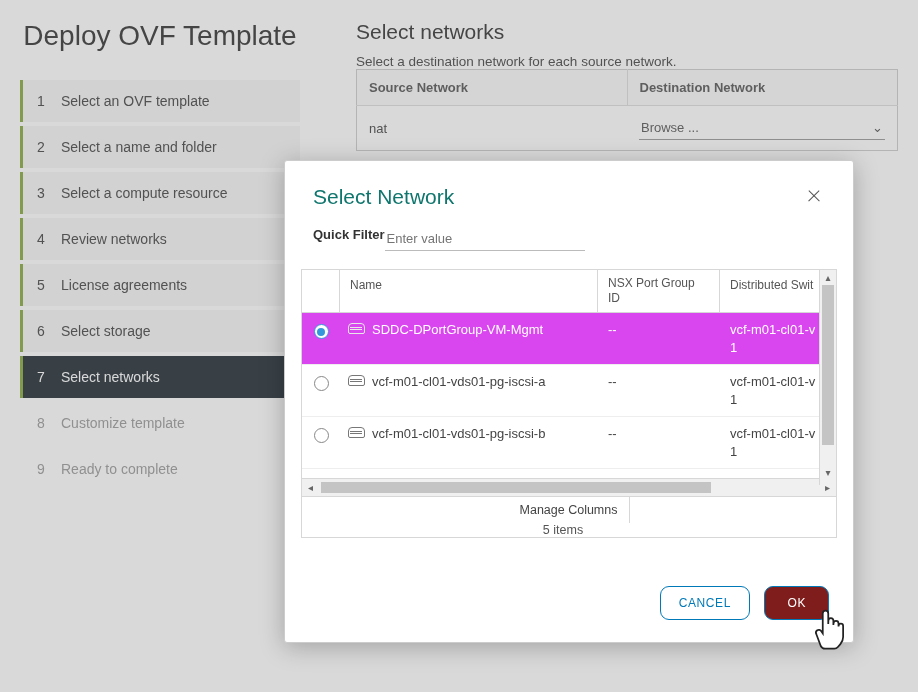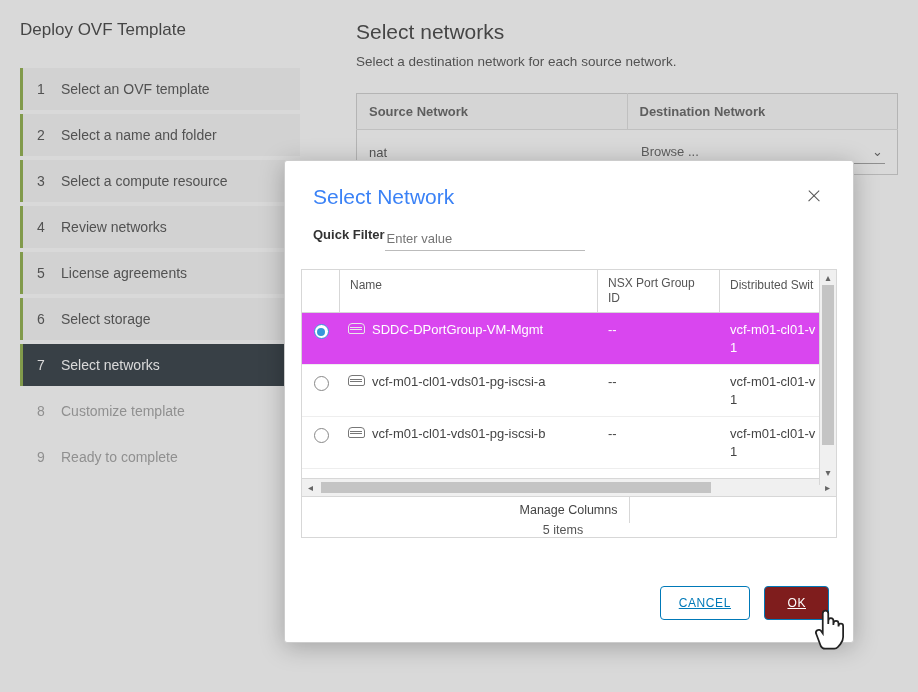--- a/index.html
+++ b/index.html
@@ -2,39 +2,39 @@
 <html><head>
 <meta charset="utf-8">
 <style>
 * { box-sizing: border-box; margin: 0; padding: 0; }
 body { font-family: -apple-system, BlinkMacSystemFont, "Segoe UI", Arial, sans-serif; background: #fff; width: 918px; height: 692px; position: relative; overflow: hidden; }
 
 
 .wizard-bg { position: absolute; inset: 0; filter: brightness(1); }
 .wizard-bg::after { content: ""; position: absolute; inset: 0; background: rgba(120,120,120,0.28); }
 .wizard-left { width: 300px; float: left; padding: 20px 0 0 20px; }
-.wizard-title { font-size: 17px; font-weight: 400; color: #333; margin-bottom: 28px; }
+.wizard-title { font-size: 28px; font-weight: 400; color: #333; margin-bottom: 28px; text-align: center; }
 .steps { list-style: none; }
 .step { font-size: 14px; color: #444; padding: 13px 14px; border-left: 3px solid #86a83b; background: #f5f5f5; margin-bottom: 4px; display: flex; gap: 14px; }
 .step.active { background: #202b34; color: #fff; font-weight: 500; }
 .step.future { color: #9a9a9a; border-left-color: transparent; background: transparent; }
 .step .num { width: 10px; color: inherit; }
 .wizard-right { margin-left: 336px; padding: 20px; }
 .page-title { font-size: 21px; color: #333; margin-bottom: 10px; }
-.page-sub { font-size: 13.5px; color: #444; margin-bottom: 24px; }
+.page-sub { font-size: 13.5px; color: #444; }
 .net-table { width: 100%; border: 1px solid #ccc; border-collapse: collapse; font-size: 13px; }
 .net-table th { text-align: left; padding: 10px 12px; background: #fafafa; border-bottom: 1px solid #ddd; color: #555; font-weight: 600; font-size: 13px; }
 .net-table th + th { border-left: 1px solid #ddd; }
 .net-table td { padding: 10px 12px; color: #444; }
 .select-box { border-bottom: 1px solid #999; display: flex; justify-content: space-between; color: #555; font-size: 13px; padding: 4px 2px; }
 
 
 .modal { position: absolute; left: 284px; top: 160px; width: 570px; background: #fff; border: 1px solid #ccc; box-shadow: 0 4px 24px rgba(0,0,0,0.25); border-radius: 3px; z-index: 10; }
 .modal-header { padding: 24px 28px 8px; display: flex; justify-content: space-between; align-items: flex-start; }
-.modal-title { font-size: 21px; color: #3b82f6; font-weight: 400; }
+.modal-title { font-size: 21px; color: #0f766e; font-weight: 400; }
 .close-btn { background: none; border: none; width: 22px; height: 22px; cursor: pointer; position: relative; color: #666; }
 .close-btn::before, .close-btn::after { content: ""; position: absolute; left: 50%; top: 50%; width: 15px; height: 1.4px; background: #555; transform-origin: center; }
 .close-btn::before { transform: translate(-50%, -50%) rotate(45deg); }
 .close-btn::after { transform: translate(-50%, -50%) rotate(-45deg); }
 
 .filter-row { padding: 10px 28px 8px; display: flex; gap: 0; font-size: 13px; }
 .filter-label { font-weight: 600; color: #333; }
 .filter-input { border: none; border-bottom: 1px solid #bbb; padding: 4px 2px; font-size: 13px; width: 200px; outline: none; color: #555; }
 
 .grid-wrap { margin: 10px 16px 0; position: relative; border: 1px solid #d7d7d7; }
@@ -71,21 +71,21 @@
 .grid-hscroll { display: flex; align-items: center; border-top: 1px solid #d7d7d7; background: #f0f0f0; height: 18px; }
 .harrow { width: 17px; text-align: center; color: #666; font-size: 10px; cursor: pointer; }
 .htrack { flex: 1; height: 12px; background: #f0f0f0; position: relative; }
 .hthumb { position: absolute; left: 2px; top: 0; height: 11px; width: 78%; background: #c4c4c4; }
 
 .grid-footer { display: flex; justify-content: space-between; align-items: center; margin: 0 16px; border-left: 1px solid #d7d7d7; border-right: 1px solid #d7d7d7; border-bottom: 1px solid #d7d7d7; padding: 0; flex-direction: column; }
 .manage-cols { border: 1px solid #bbb; border-top: none; background: #fff; color: #444; font-size: 12.5px; padding: 6px 12px; cursor: pointer; margin: 0; border-left: none; border-bottom: none; border-right: 1px solid #d7d7d7; }
 .items-count { font-size: 12.5px; color: #555; padding-right: 12px; }
 
 .modal-buttons { padding: 48px 24px 22px; text-align: right; }
-.btn { font-size: 12px; letter-spacing: 0.6px; padding: 9px 18px; border-radius: 4px; cursor: pointer; margin-left: 10px; text-decoration: underline; }
+.btn { font-size: 12px; letter-spacing: 0.6px; padding: 9px 18px; border-radius: 9px; cursor: pointer; margin-left: 10px; }
 .btn-cancel { background: #fff; color: #0079b8; border: 1px solid #0079b8; }
 .btn-ok { background: #7f1d1d; color: #fff; border: 1px solid #0079b8; padding: 9px 22px; }
 
 .cursor-img { position: absolute; left: 808px; top: 606px; width: 42px; height: 50px; z-index: 20; pointer-events: none; }
 </style>
 </head>
 <body>
 
 <div class="wizard-bg">
   <div class="wizard-left">

